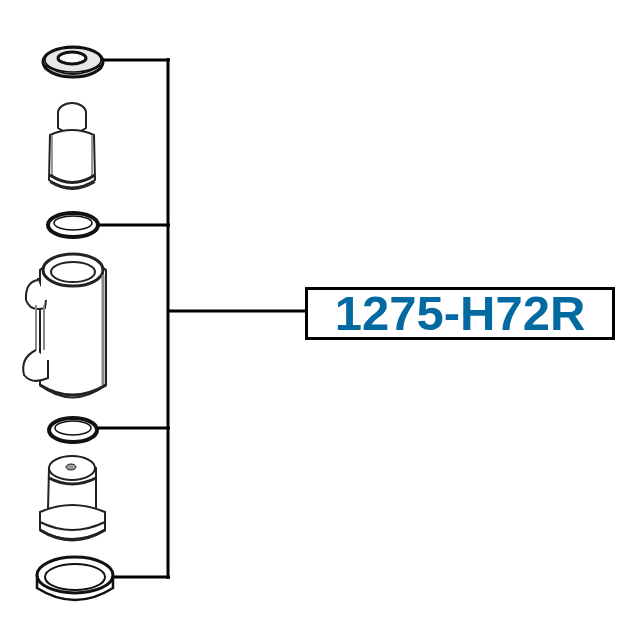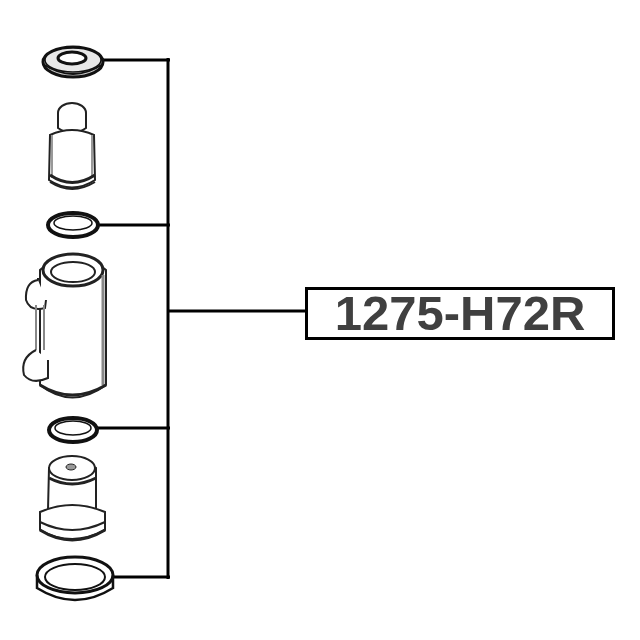--- a/index.html
+++ b/index.html
@@ -3,21 +3,21 @@
 <meta charset="utf-8">
 <style>
   html, body { margin:0; padding:0; background:#ffffff; }
   body { width:640px; height:640px; position:relative; overflow:hidden; font-family:"Liberation Sans", sans-serif; }
   .stage { position:absolute; left:0; top:0; width:640px; height:640px; }
   .part-label {
     position:absolute; left:305px; top:287px; width:310px; height:53px;
     border:3px solid #000; box-sizing:border-box; background:#fff;
     display:flex; align-items:center; justify-content:center;
     font-family:"Liberation Sans", sans-serif; font-weight:bold; font-size:49px;
-    color:#404040; letter-spacing:0px; line-height:1;
+    color:#0369a1; letter-spacing:0px; line-height:1;
   }
 </style>
 </head>
 <body>
 
 <div class="stage">
   <svg width="640" height="640" viewBox="0 0 640 640" xmlns="http://www.w3.org/2000/svg">
 
     <g stroke="#000" stroke-width="3" fill="none">
       <line x1="100" y1="60" x2="170" y2="60"></line>

